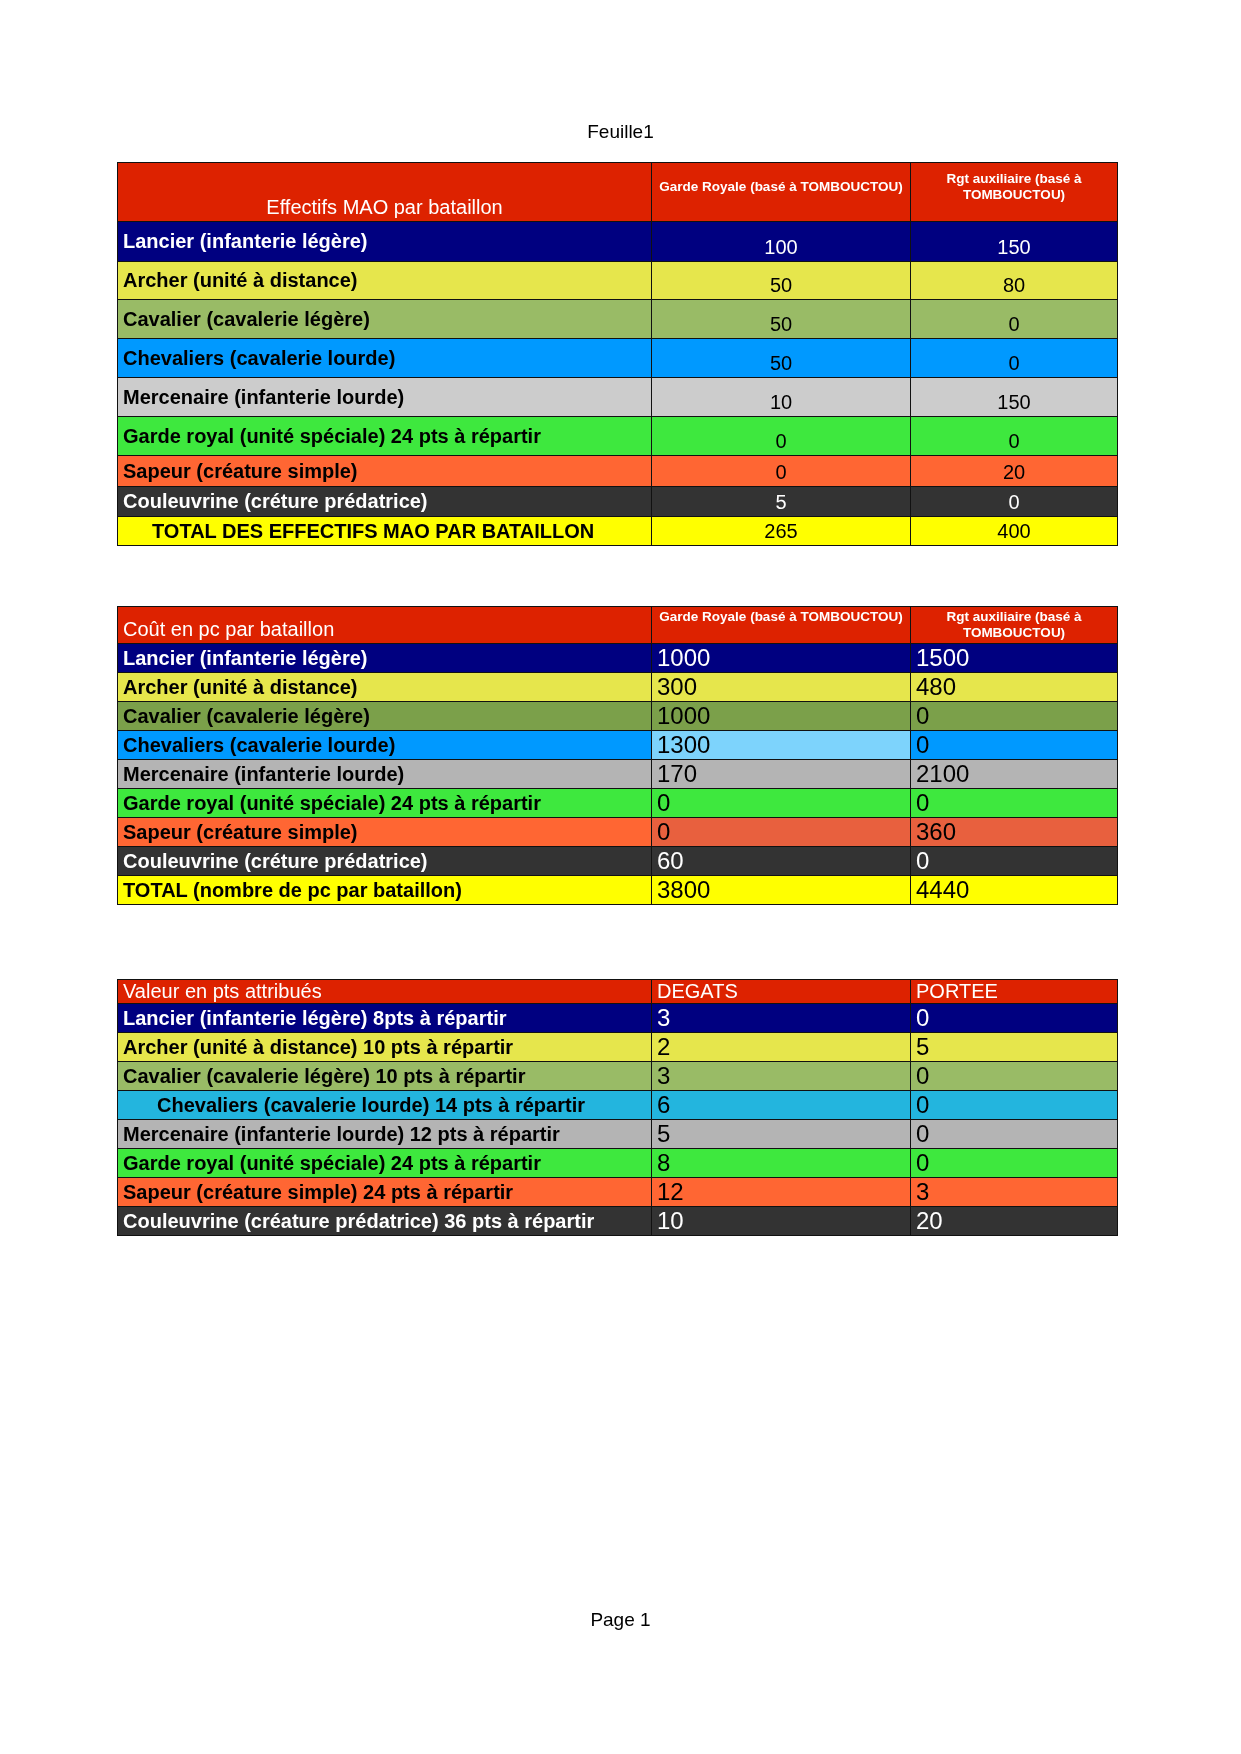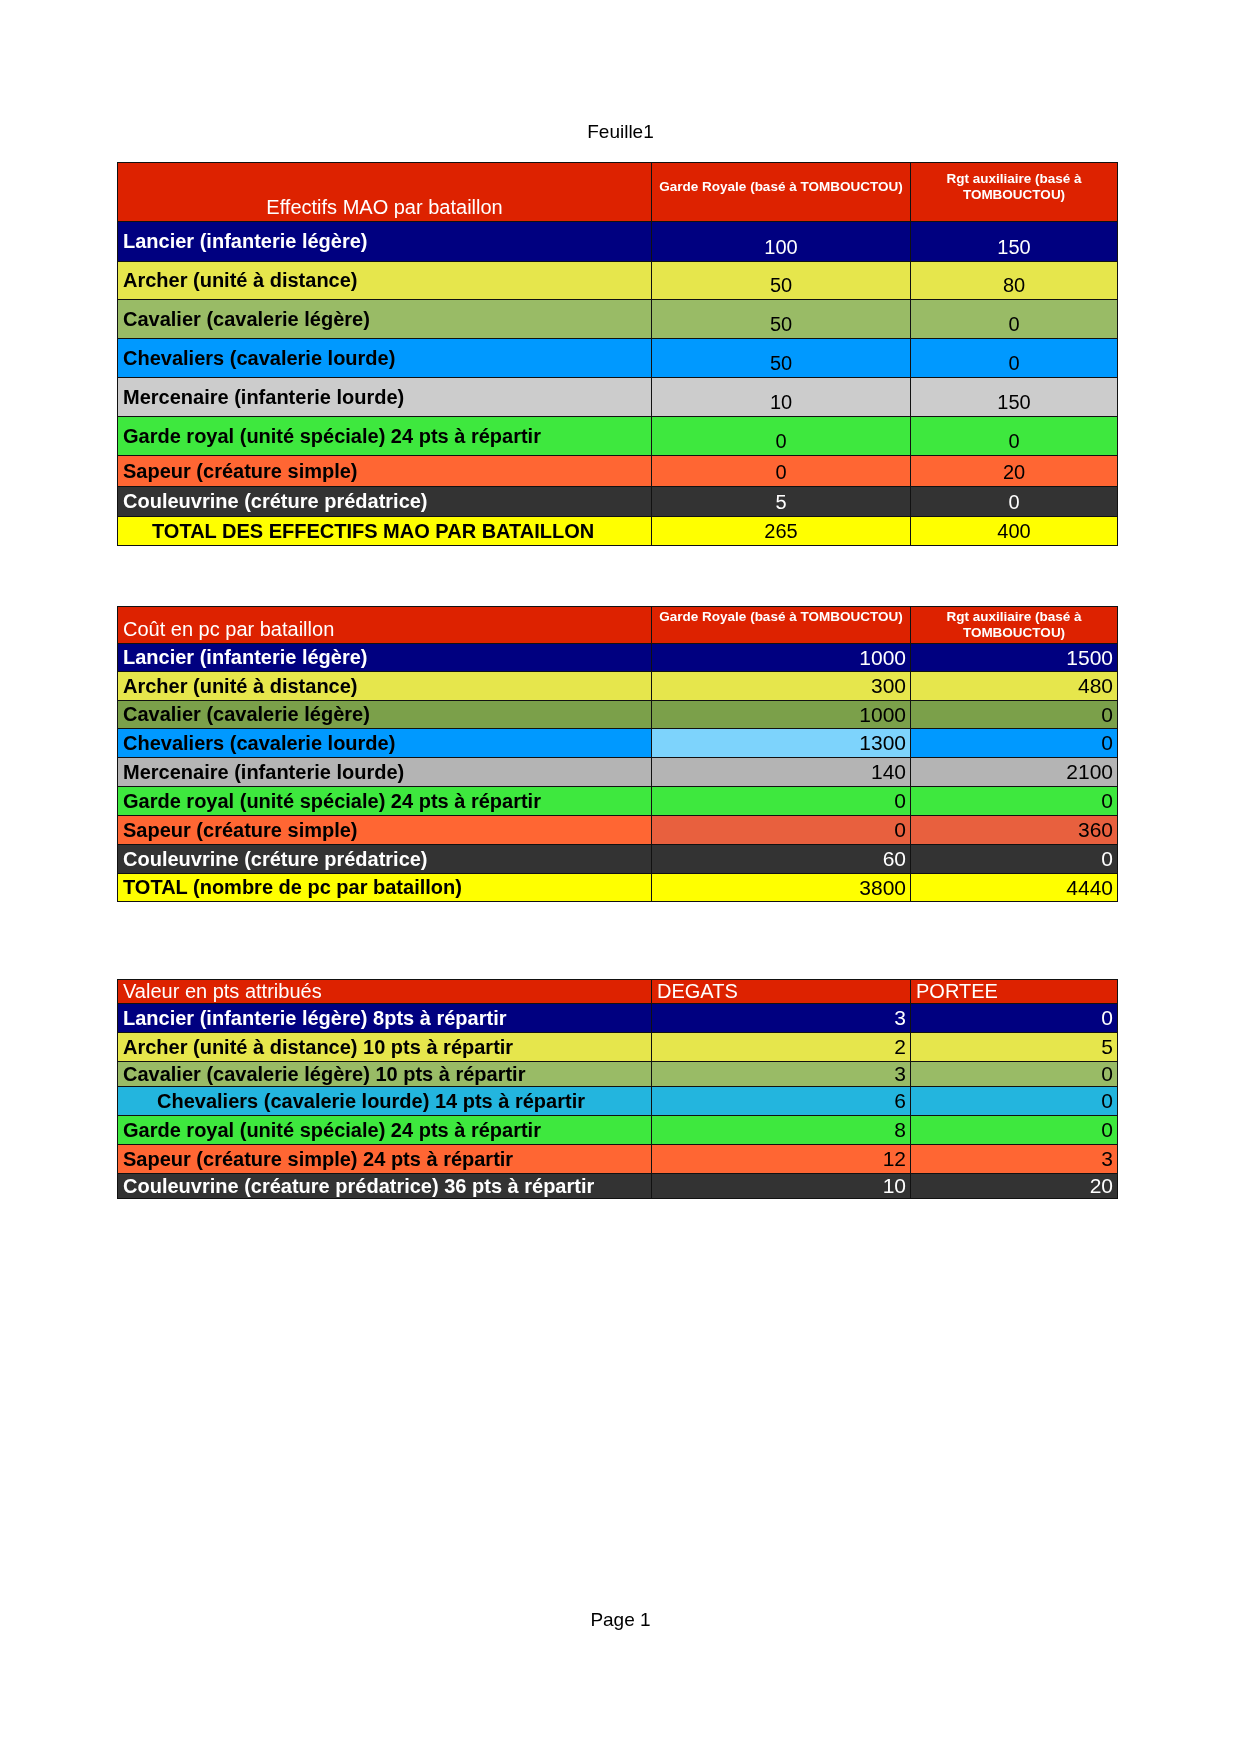--- a/index.html
+++ b/index.html
@@ -21,21 +21,21 @@
   .hdr .title { font-size: 20px; }
   .t1 .hdr .title { text-align: center; vertical-align: bottom; padding-bottom: 2px; }
   .t2 .hdr .title { vertical-align: bottom; padding-bottom: 2px; }
   .hdr .colhead { font-size: 13.5px; font-weight: bold; text-align: center; line-height: 16px;
                   white-space: normal; }
   .t1 .hdr .colhead { vertical-align: middle; padding-bottom: 10px; }
   .t2 .hdr .colhead { vertical-align: top; padding-top: 2px; }
   .t3 .hdr td { font-size: 20px; font-weight: normal; }
   .label { font-size: 20px; font-weight: bold; }
   .t1 .val { font-size: 20px; font-weight: normal; text-align: center; vertical-align: bottom; padding-bottom: 2px; }
-  .t2 .val, .t3 .val { font-size: 21px; text-align: right; padding-right: 4px; }
+  .t2 .val, .t3 .val { font-size: 24px; padding-right: 4px; }
   .t1 tr.hdr { height: 59px; }
   .t2 tr.hdr { height: 37px; }
   .t3 tr.hdr { height: 20px; }
   .t2 tr.row, .t3 tr.row { height: 30px; }
 </style>
 </head>
 <body>
 
 <div class="page-header">Feuille1</div>
 
@@ -130,21 +130,21 @@
         <td class="val" style="background: rgb(123, 160, 74); color: rgb(0, 0, 0);">1000</td>
         <td class="val" style="background: rgb(123, 160, 74); color: rgb(0, 0, 0);">0</td>
       </tr>
       <tr class="row" style="height: 29px;">
         <td class="label" style="background: rgb(0, 153, 255); color: rgb(0, 0, 0);">Chevaliers (cavalerie lourde)</td>
         <td class="val" style="background: #7dd3fc; color: rgb(0, 0, 0);">1300</td>
         <td class="val" style="background: rgb(0, 153, 255); color: rgb(0, 0, 0);">0</td>
       </tr>
       <tr class="row" style="height: 29px;">
         <td class="label" style="background: rgb(180, 180, 180); color: rgb(0, 0, 0);">Mercenaire (infanterie lourde)</td>
-        <td class="val" style="background: rgb(180, 180, 180); color: rgb(0, 0, 0);">140</td>
+        <td class="val" style="background: rgb(180, 180, 180); color: rgb(0, 0, 0);">170</td>
         <td class="val" style="background: rgb(180, 180, 180); color: rgb(0, 0, 0);">2100</td>
       </tr>
       <tr class="row" style="height: 29px;">
         <td class="label" style="background: rgb(62, 232, 62); color: rgb(0, 0, 0);">Garde royal (unité spéciale) 24 pts à répartir</td>
         <td class="val" style="background: rgb(62, 232, 62); color: rgb(0, 0, 0);">0</td>
         <td class="val" style="background: rgb(62, 232, 62); color: rgb(0, 0, 0);">0</td>
       </tr>
       <tr class="row" style="height: 29px;">
         <td class="label" style="background: rgb(255, 102, 51); color: rgb(0, 0, 0);">Sapeur (créature simple)</td>
         <td class="val" style="background: rgb(232, 96, 62); color: rgb(0, 0, 0);">0</td>
@@ -191,20 +191,25 @@
         <td class="label" style="background: rgb(153, 187, 102); color: rgb(0, 0, 0);">Cavalier (cavalerie légère) 10 pts à répartir</td>
         <td class="val" style="background: rgb(153, 187, 102); color: rgb(0, 0, 0);">3</td>
         <td class="val" style="background: rgb(153, 187, 102); color: rgb(0, 0, 0);">0</td>
       </tr>
       <tr class="row" style="height: 29px;">
         <td class="label" style="background: rgb(35, 181, 222); color: rgb(0, 0, 0); padding-left: 39px;">Chevaliers (cavalerie lourde) 14 pts à répartir</td>
         <td class="val" style="background: rgb(35, 181, 222); color: rgb(0, 0, 0);">6</td>
         <td class="val" style="background: rgb(35, 181, 222); color: rgb(0, 0, 0);">0</td>
       </tr>
       <tr class="row" style="height: 29px;">
+        <td class="label" style="background: rgb(180, 180, 180); color: rgb(0, 0, 0);">Mercenaire (infanterie lourde) 12 pts à répartir</td>
+        <td class="val" style="background: rgb(180, 180, 180); color: rgb(0, 0, 0);">5</td>
+        <td class="val" style="background: rgb(180, 180, 180); color: rgb(0, 0, 0);">0</td>
+      </tr>
+      <tr class="row" style="height: 29px;">
         <td class="label" style="background: rgb(62, 232, 62); color: rgb(0, 0, 0);">Garde royal (unité spéciale) 24 pts à répartir</td>
         <td class="val" style="background: rgb(62, 232, 62); color: rgb(0, 0, 0);">8</td>
         <td class="val" style="background: rgb(62, 232, 62); color: rgb(0, 0, 0);">0</td>
       </tr>
       <tr class="row" style="height: 29px;">
         <td class="label" style="background: rgb(255, 102, 51); color: rgb(0, 0, 0);">Sapeur (créature simple) 24 pts à répartir</td>
         <td class="val" style="background: rgb(255, 102, 51); color: rgb(0, 0, 0);">12</td>
         <td class="val" style="background: rgb(255, 102, 51); color: rgb(0, 0, 0);">3</td>
       </tr>
       <tr class="row" style="height: 14px;">

